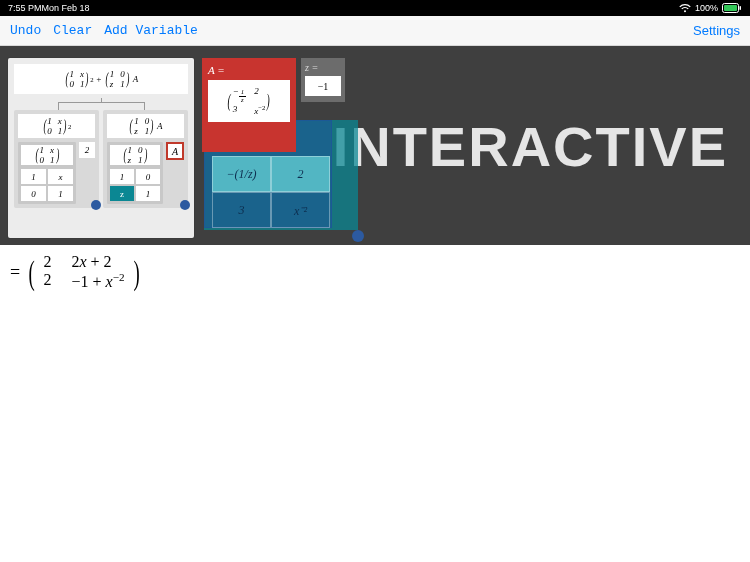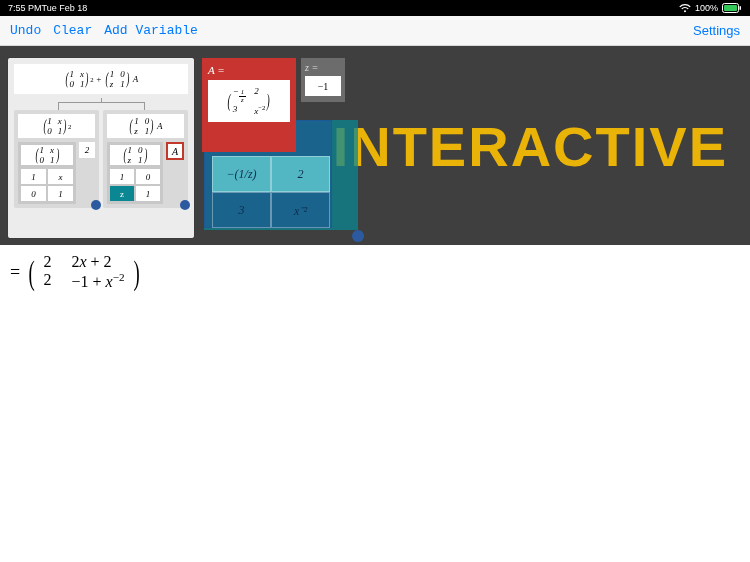--- a/index.html
+++ b/index.html
@@ -11,21 +11,21 @@
   .status-right { display: flex; gap: 4px; align-items: flex-end; }
   .wifi-icon svg, .battery-icon svg { display: block; }
 
   
   .toolbar { height: 30px; background: #f7f7f7; border-bottom: 1px solid #d9d9d9; display: flex; align-items: center; padding: 0 10px; font-size: 13px; justify-content: space-between; }
   .toolbar-left { display: flex; gap: 12px; font-family: Liberation Mono, monospace; }
   .toolbar a, .settings-link { color: #007aff; cursor: pointer; text-decoration: none; }
 
   
   .hero { position: relative; height: 199px; background: #3f3f3f; overflow: hidden; }
-  .hero-word { position: absolute; right: 22px; top: 50%; transform: translateY(-50%); color: #eab308; font-weight: 800; letter-spacing: 2px; font-size: 56px; font-family: "Arial Black", Arial, sans-serif; }
+  .hero-word { position: absolute; right: 22px; top: 50%; transform: translateY(-50%); color: #e5e5e5; font-weight: 800; letter-spacing: 2px; font-size: 56px; font-family: "Arial Black", Arial, sans-serif; }
 
   
   .tree-panel { position: absolute; left: 8px; top: 12px; width: 186px; height: 180px; background: #ececec; border-radius: 2px; padding: 6px; box-shadow: 0 0 0 1px rgba(0,0,0,.06); }
   .tree-top { background: #fff; height: 30px; margin-bottom: 4px; display: flex; align-items: center; justify-content: center; font-size: 10px; font-family: "Times New Roman", serif; font-style: italic; }
   .tree-conn-top { position: relative; height: 12px; }
   .tree-conn-top::before { content: ""; position: absolute; left: 50%; top: 0; width: 1px; height: 4px; background: #999; }
   .tree-conn-top::after { content: ""; position: absolute; left: 25%; right: 25%; top: 4px; height: 1px; background: #999; }
   .tree-conn-top .d1, .tree-conn-top .d2 { position: absolute; top:4px; width:1px; height:8px; background:#999; }
   .tree-conn-top .d1 { left:25%; } .tree-conn-top .d2 { right:25%; }
 
@@ -75,21 +75,21 @@
   .pm::after { content:")"; }
   .pm .g { display:inline-grid; grid-template-columns:auto auto; column-gap:6px; font-size:9px;}
   sup.p { font-size:.75em; font-style:normal;}
 </style>
 </head>
 <body>
 
 <div class="status-bar">
   <div class="status-left">
     <span>7:55 PM</span>
-    <span>Tue Feb 18</span>
+    <span>Mon Feb 18</span>
   </div>
   <div class="status-right">
     <span class="wifi-icon">
       <svg width="12" height="9" viewBox="0 0 12 9">
           <path d="M6 8.2a1 1 0 100-2 1 1 0 000 2zM3.2 5.3a4 4 0 015.6 0l.9-.9a5.3 5.3 0 00-7.4 0l.9.9zM1.2 3.3a6.8 6.8 0 019.6 0l.9-.9a8.1 8.1 0 00-11.4 0l.9.9z" fill="#fff"></path>
         </svg>
     </span>
     <span>100%</span>
     <span class="battery-icon">
       <svg width="20" height="10" viewBox="0 0 20 10">

